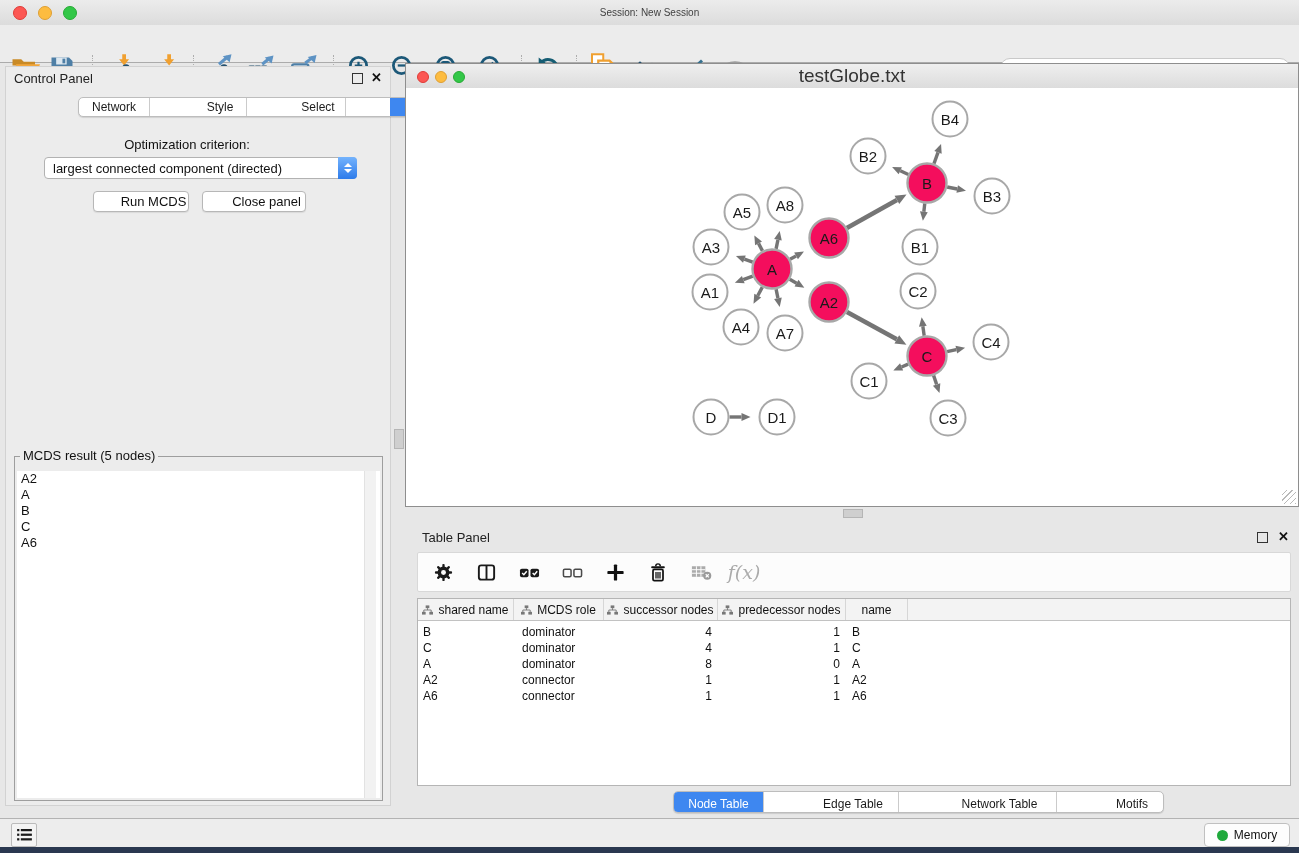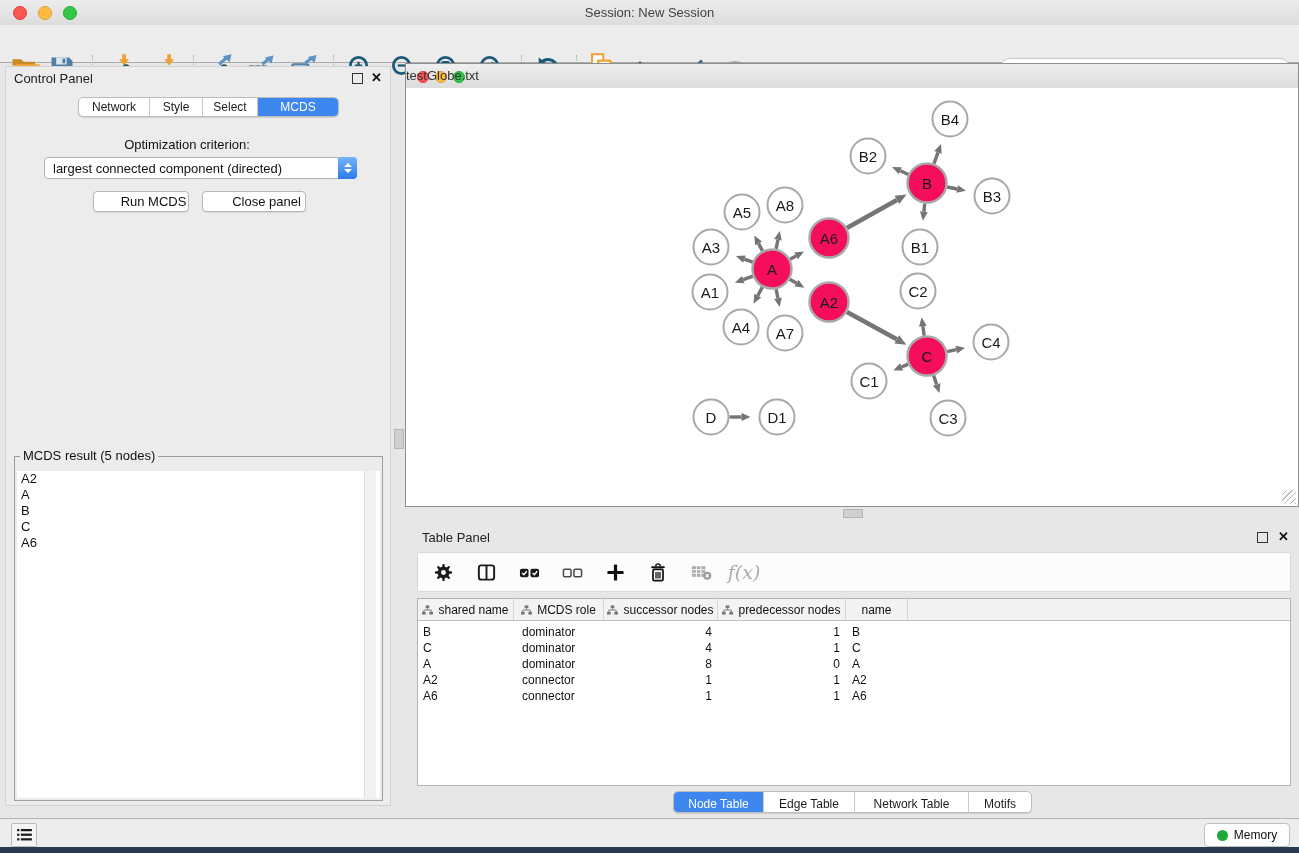--- a/index.html
+++ b/index.html
@@ -3,33 +3,33 @@
 <meta charset="utf-8">
 <style>
   html,body{margin:0;padding:0;}
   .screen{position:relative;width:1299px;height:853px;background:#E7E7E7;font-family:"Liberation Sans",sans-serif;overflow:hidden;-webkit-font-smoothing:antialiased;}
   
   .titlebar{position:absolute;left:0;top:0;width:1299px;height:25px;background:linear-gradient(#ECECEC,#DCDCDC);border-bottom:1px solid #C6C6C6;}
   .tl{position:absolute;top:6px;width:12px;height:12px;border-radius:50%;}
   .tl.red{background:#FC5753;border:0.5px solid #DF3B37;}
   .tl.yellow{background:#FDBC40;border:0.5px solid #DE9F34;}
   .tl.green{background:#33C748;border:0.5px solid #27AA35;}
-  .win-title{position:absolute;top:0;left:0;right:0;height:25px;line-height:25px;text-align:center;font-size:13px;color:#424242;}
+  .win-title{position:absolute;top:0;left:0;right:0;height:25px;line-height:25px;text-align:center;font-size:10px;color:#424242;}
   .main-toolbar{position:absolute;left:0;top:25px;width:1299px;height:37px;background:#ECECEC;border-bottom:1px solid #ABABAB;}
   .tbtn{position:absolute;top:27px;width:34px;height:32px;display:flex;align-items:center;justify-content:center;}
   .tsep{position:absolute;top:30px;width:0;height:26px;border-left:1px dotted #ADADAD;}
   .searchbox{position:absolute;left:1000px;top:33px;width:290px;height:20px;background:#FFF;border:1px solid #C9C9C9;border-radius:10px;display:flex;align-items:center;padding-left:7px;box-sizing:border-box;}
   .searchbox input{border:none;outline:none;background:transparent;font-size:12px;flex:1;font-family:"Liberation Sans",sans-serif;}
   
   .control-panel{position:absolute;left:5px;top:66px;width:386px;height:740px;background:#ECECEC;border:1px solid #D2D2D2;box-sizing:border-box;}
   .panel-head{position:absolute;left:0;top:0;right:0;height:22px;font-size:13px;color:#222;}
   .panel-head .ttl{position:absolute;left:8px;top:4px;}
   .float-ic{position:absolute;width:9px;height:9px;border:1.5px solid #333;top:6px;}
   .close-ic{position:absolute;top:3px;font-size:13px;font-weight:bold;color:#111;}
-  .seg{display:flex;background:#FFF;border:1px solid #BDBDBD;border-radius:5px;overflow:hidden;box-shadow:0 1px 1px rgba(0,0,0,.12);}
+  .seg{display:flex;background:#FFF;border:1px solid #BDBDBD;border-radius:5px;overflow:hidden;box-shadow:0 1px 1px rgba(0,0,0,.12);gap:44px;}
   .seg .s{display:flex;align-items:center;justify-content:center;font-size:12px;color:#1B1B1B;border-right:1px solid #CBCBCB;box-sizing:border-box;cursor:default;}
   .seg .s:last-child{border-right:none;}
   .seg .s.sel{background:#3E87F0;color:#FFF;}
   .cp-tabs{position:absolute;left:72px;top:30px;height:18px;}
   .cp-tabs .s{height:18px;}
   .opt-label{position:absolute;left:0;right:22px;top:70px;text-align:center;font-size:13px;color:#111;}
   .dropdown{position:absolute;left:38px;top:90px;width:313px;height:22px;background:#FFF;border:1px solid #B2B2B2;border-radius:4px;display:flex;align-items:center;font-size:13px;box-sizing:border-box;}
   .dropdown .txt{flex:1;padding-left:8px;color:#111;}
   .dd-step{width:19px;height:22px;margin:-1px -1px -1px 0;border-radius:0 4px 4px 0;background:linear-gradient(#74B3FD,#2D7BEA);display:flex;flex-direction:column;align-items:center;justify-content:center;gap:2px;}
   .chev-up{width:0;height:0;border-left:4px solid transparent;border-right:4px solid transparent;border-bottom:4px solid #FFF;}
@@ -37,21 +37,21 @@
   .btn{position:absolute;height:21px;background:#FFF;border:1px solid #B7B7B7;border-radius:4px;font-size:13px;color:#111;display:flex;align-items:center;justify-content:center;box-shadow:0 1px 1px rgba(0,0,0,.08);box-sizing:border-box;padding-left:25px;}
   .fieldset{position:absolute;left:8px;top:389px;width:369px;height:345px;border:1px solid #9E9E9E;box-sizing:border-box;}
   .legend{position:absolute;top:-9px;left:5px;background:#ECECEC;padding:0 3px;font-size:13px;color:#111;}
   .listbox{position:absolute;left:2px;right:2px;top:14px;bottom:2px;background:#FFF;}
   .listbox .item{font-size:13px;line-height:16px;padding-left:4px;color:#111;}
   .scrolltrack{position:absolute;right:4px;top:0;bottom:0;width:11px;background:#F2F2F2;border-left:1px solid #E2E2E2;}
   
   .net-window{position:absolute;left:405px;top:63px;width:894px;height:444px;background:#FFF;border:1px solid #8E8E8E;box-sizing:border-box;}
   .net-titlebar{position:absolute;left:0;top:0;right:0;height:24px;background:linear-gradient(#EFEFEF,#DCDCDC);border-bottom:1px solid #BDBDBD;}
   .tl2{position:absolute;top:7px;width:10px;height:10px;border-radius:50%;}
-  .net-title{position:absolute;left:0;right:0;top:0;height:24px;line-height:24px;font-size:13px;color:#333;}
+  .net-title{position:absolute;left:0;right:0;top:0;height:24px;line-height:24px;text-align:center;font-size:19px;color:#333;}
   .net-canvas{position:absolute;left:0;top:24px;right:0;bottom:0;background:#FFF;overflow:hidden;}
   .grip{position:absolute;right:2px;bottom:2px;width:14px;height:14px;background:
     repeating-linear-gradient(135deg,transparent 0 3px,#B9B9B9 3px 4px);}
   .split-v{position:absolute;left:394px;top:429px;width:8px;height:18px;background:#CFCFCF;border:1px solid #B5B5B5;}
   .split-h{position:absolute;left:843px;top:509px;width:18px;height:7px;background:#CFCFCF;border:1px solid #B5B5B5;}
   
   .table-panel{position:absolute;left:405px;top:518px;width:894px;height:300px;}
   .tp-toolbar{position:absolute;left:12px;top:34px;width:874px;height:40px;background:#FCFCFC;border:1px solid #D8D8D8;border-radius:2px;display:flex;align-items:center;box-sizing:border-box;padding-left:12px;gap:17px;}
   .tp-ic{display:flex;align-items:center;justify-content:center;width:26px;height:26px;}
   .fx{font-family:"DejaVu Serif",serif;font-style:italic;color:#ABABAB;font-size:19px;}

